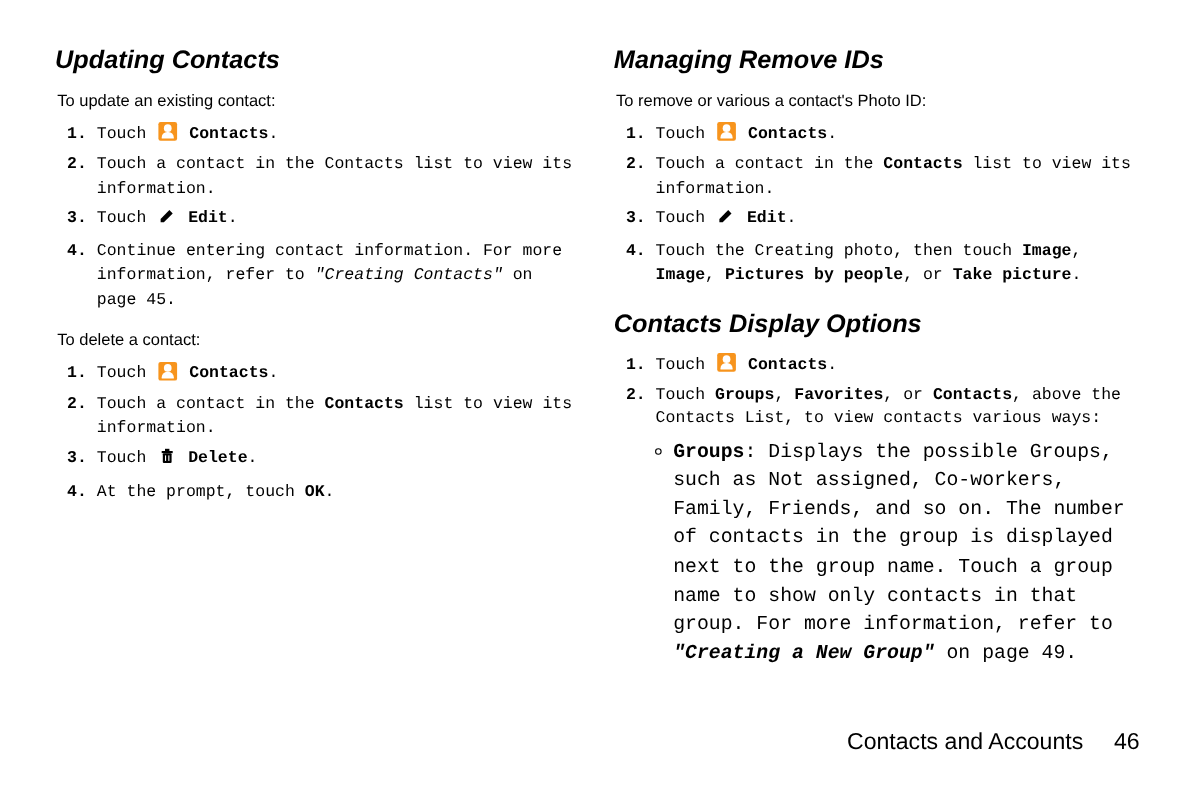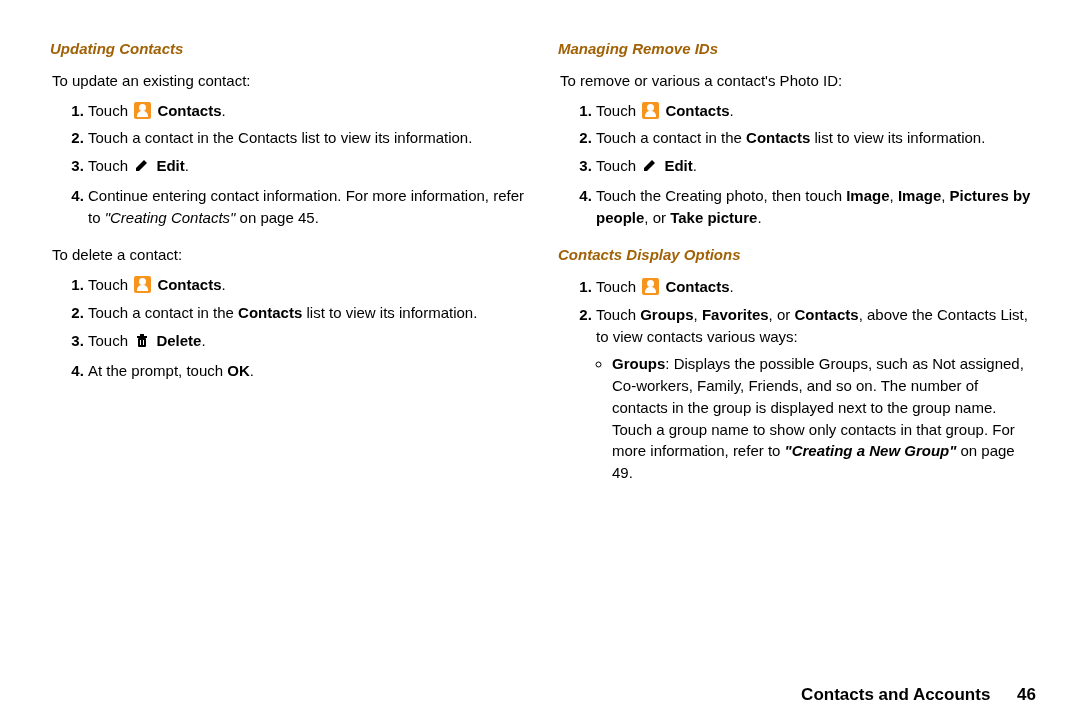--- a/index.html
+++ b/index.html
@@ -15,33 +15,34 @@
     position: relative;
   }
   .cols {
     display: flex;
     gap: 30px;
   }
   .col {
     flex: 1 1 50%;
   }
   h3.section {
-    color: #a16207;
+    color: #000000;
     font-style: italic;
     font-weight: bold;
     margin: 0 0 10px 0;
-    font-size: 15px;
+    font-size: 23px;
     font-family: Arial, Helvetica, sans-serif;
   }
   p.lead {
     margin: 0 0 8px 2px;
   }
   ol {
     margin: 0 0 16px 0;
     padding-left: 38px;
+    font-family: Liberation Mono, monospace;
   }
   ol li {
     margin-bottom: 6px;
   }
   ol li::marker {
     font-weight: bold;
   }
   b { font-weight: bold; }
   i.ref { font-style: italic; }
   .icon-contacts {
@@ -78,28 +79,27 @@
     display: inline-block;
     vertical-align: -3px;
     margin: 0 2px;
   }
   .bullets {
     margin: 6px 0 0 0;
     padding-left: 16px;
   }
   .bullets li {
     margin-bottom: 20px;
-    font-size: 15px;
+    font-size: 18px;
   }
   .footer {
     position: absolute;
-    bottom: 12px;
+    bottom: 30px;
     right: 44px;
-    font-size: 17px;
-    font-weight: bold;
+    font-size: 21px;
   }
   .footer .pn { margin-left: 22px; }
 </style>
 </head>
 <body>
 
 <div class="cols">
   <div class="col">
 
     <h3 class="section">Updating Contacts</h3>

